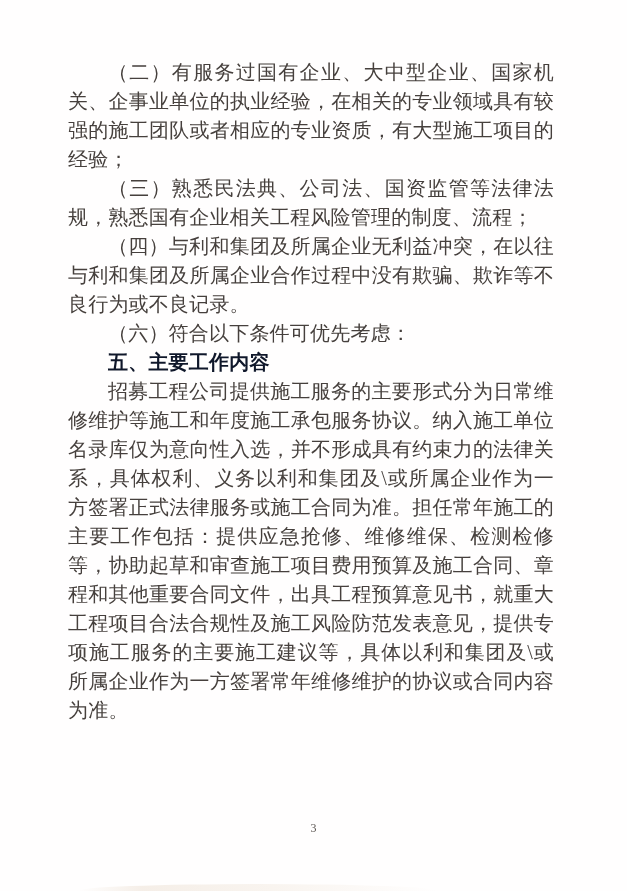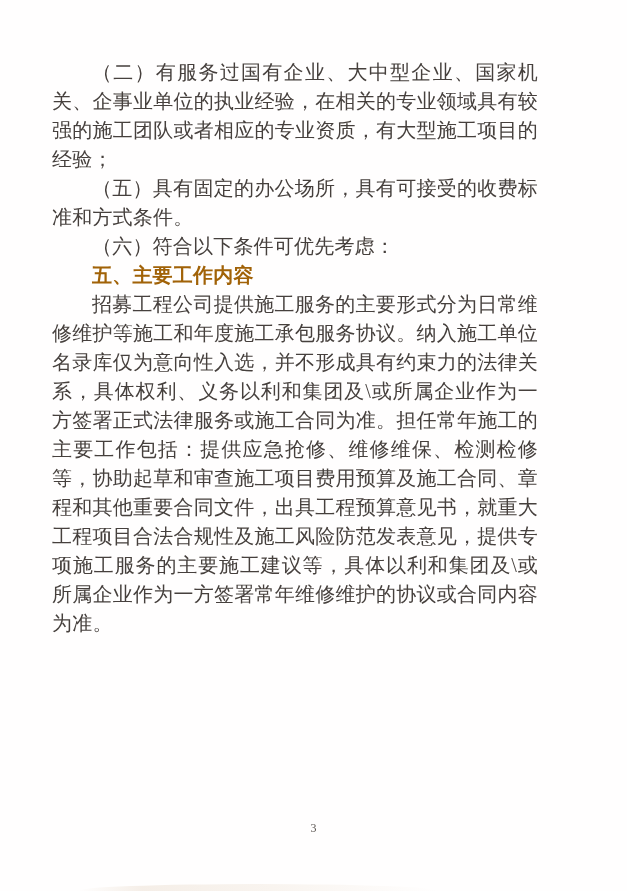--- a/index.html
+++ b/index.html
@@ -10,21 +10,21 @@
   .page {
     position: relative;
     width: 627px;
     height: 891px;
     background: #fffefe;
     overflow: hidden;
     font-family: "Liberation Serif", "DejaVu Serif", serif;
   }
   .content {
     position: absolute;
-    left: 52px;
+    left: 68px;
     top: 58px;
     width: 486px;
     color: #46403d;
     font-size: 20px;
     line-height: 29px;
     text-align: justify;
     text-justify: inter-character;
     letter-spacing: 0.2px;
   }
   .content p {
@@ -32,21 +32,21 @@
     padding: 0;
     text-indent: 2em;
   }
   .heading {
     margin: 0;
     padding: 0;
     text-indent: 2em;
     font-size: 20px;
     line-height: 29px;
     font-weight: bold;
-    color: #a16207;
+    color: #0f172a;
     font-family: "Liberation Sans", "DejaVu Sans", sans-serif;
     text-align: left;
   }
   .footer {
     position: absolute;
     left: 0;
     right: 0;
     top: 820px;
     text-align: center;
     color: #5a5450;
@@ -69,21 +69,22 @@
     pointer-events: none;
   }
 </style>
 </head>
 <body>
 
 <div class="page">
 
   <div class="content">
     <p>（二）有服务过国有企业、大中型企业、国家机关、企事业单位的执业经验，在相关的专业领域具有较强的施工团队或者相应的专业资质，有大型施工项目的经验；</p>
-    <p>（五）具有固定的办公场所，具有可接受的收费标准和方式条件。</p>
+    <p>（三）熟悉民法典、公司法、国资监管等法律法规，熟悉国有企业相关工程风险管理的制度、流程；</p>
+    <p>（四）与利和集团及所属企业无利益冲突，在以往与利和集团及所属企业合作过程中没有欺骗、欺诈等不良行为或不良记录。</p>
     <p>（六）符合以下条件可优先考虑：</p>
     <h2 class="heading">五、主要工作内容</h2>
     <p>招募工程公司提供施工服务的主要形式分为日常维修维护等施工和年度施工承包服务协议。纳入施工单位名录库仅为意向性入选，并不形成具有约束力的法律关系，具体权利、义务以利和集团及\或所属企业作为一方签署正式法律服务或施工合同为准。担任常年施工的主要工作包括：提供应急抢修、维修维保、检测检修等，协助起草和审查施工项目费用预算及施工合同、章程和其他重要合同文件，出具工程预算意见书，就重大工程项目合法合规性及施工风险防范发表意见，提供专项施工服务的主要施工建议等，具体以利和集团及\或所属企业作为一方签署常年维修维护的协议或合同内容为准。</p>
   </div>
 
   <div class="footer">
     <span>3</span>
   </div>
 
   <div class="scan-artifact"></div>

